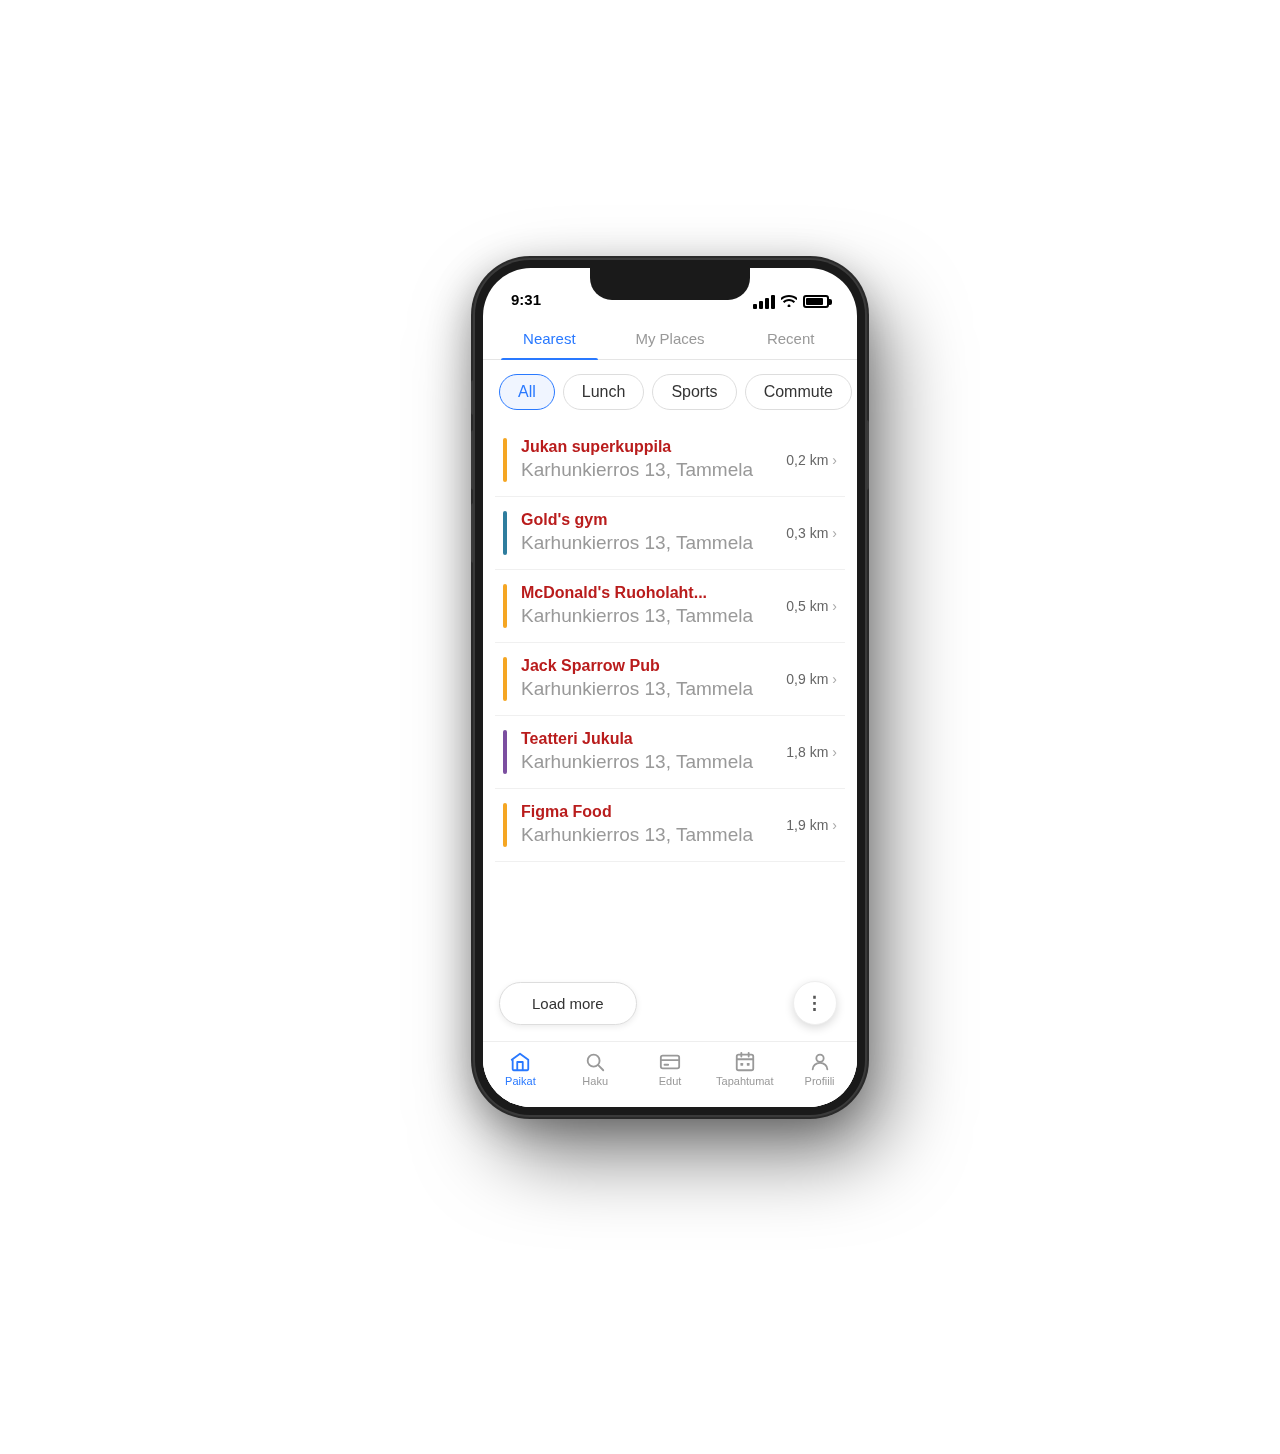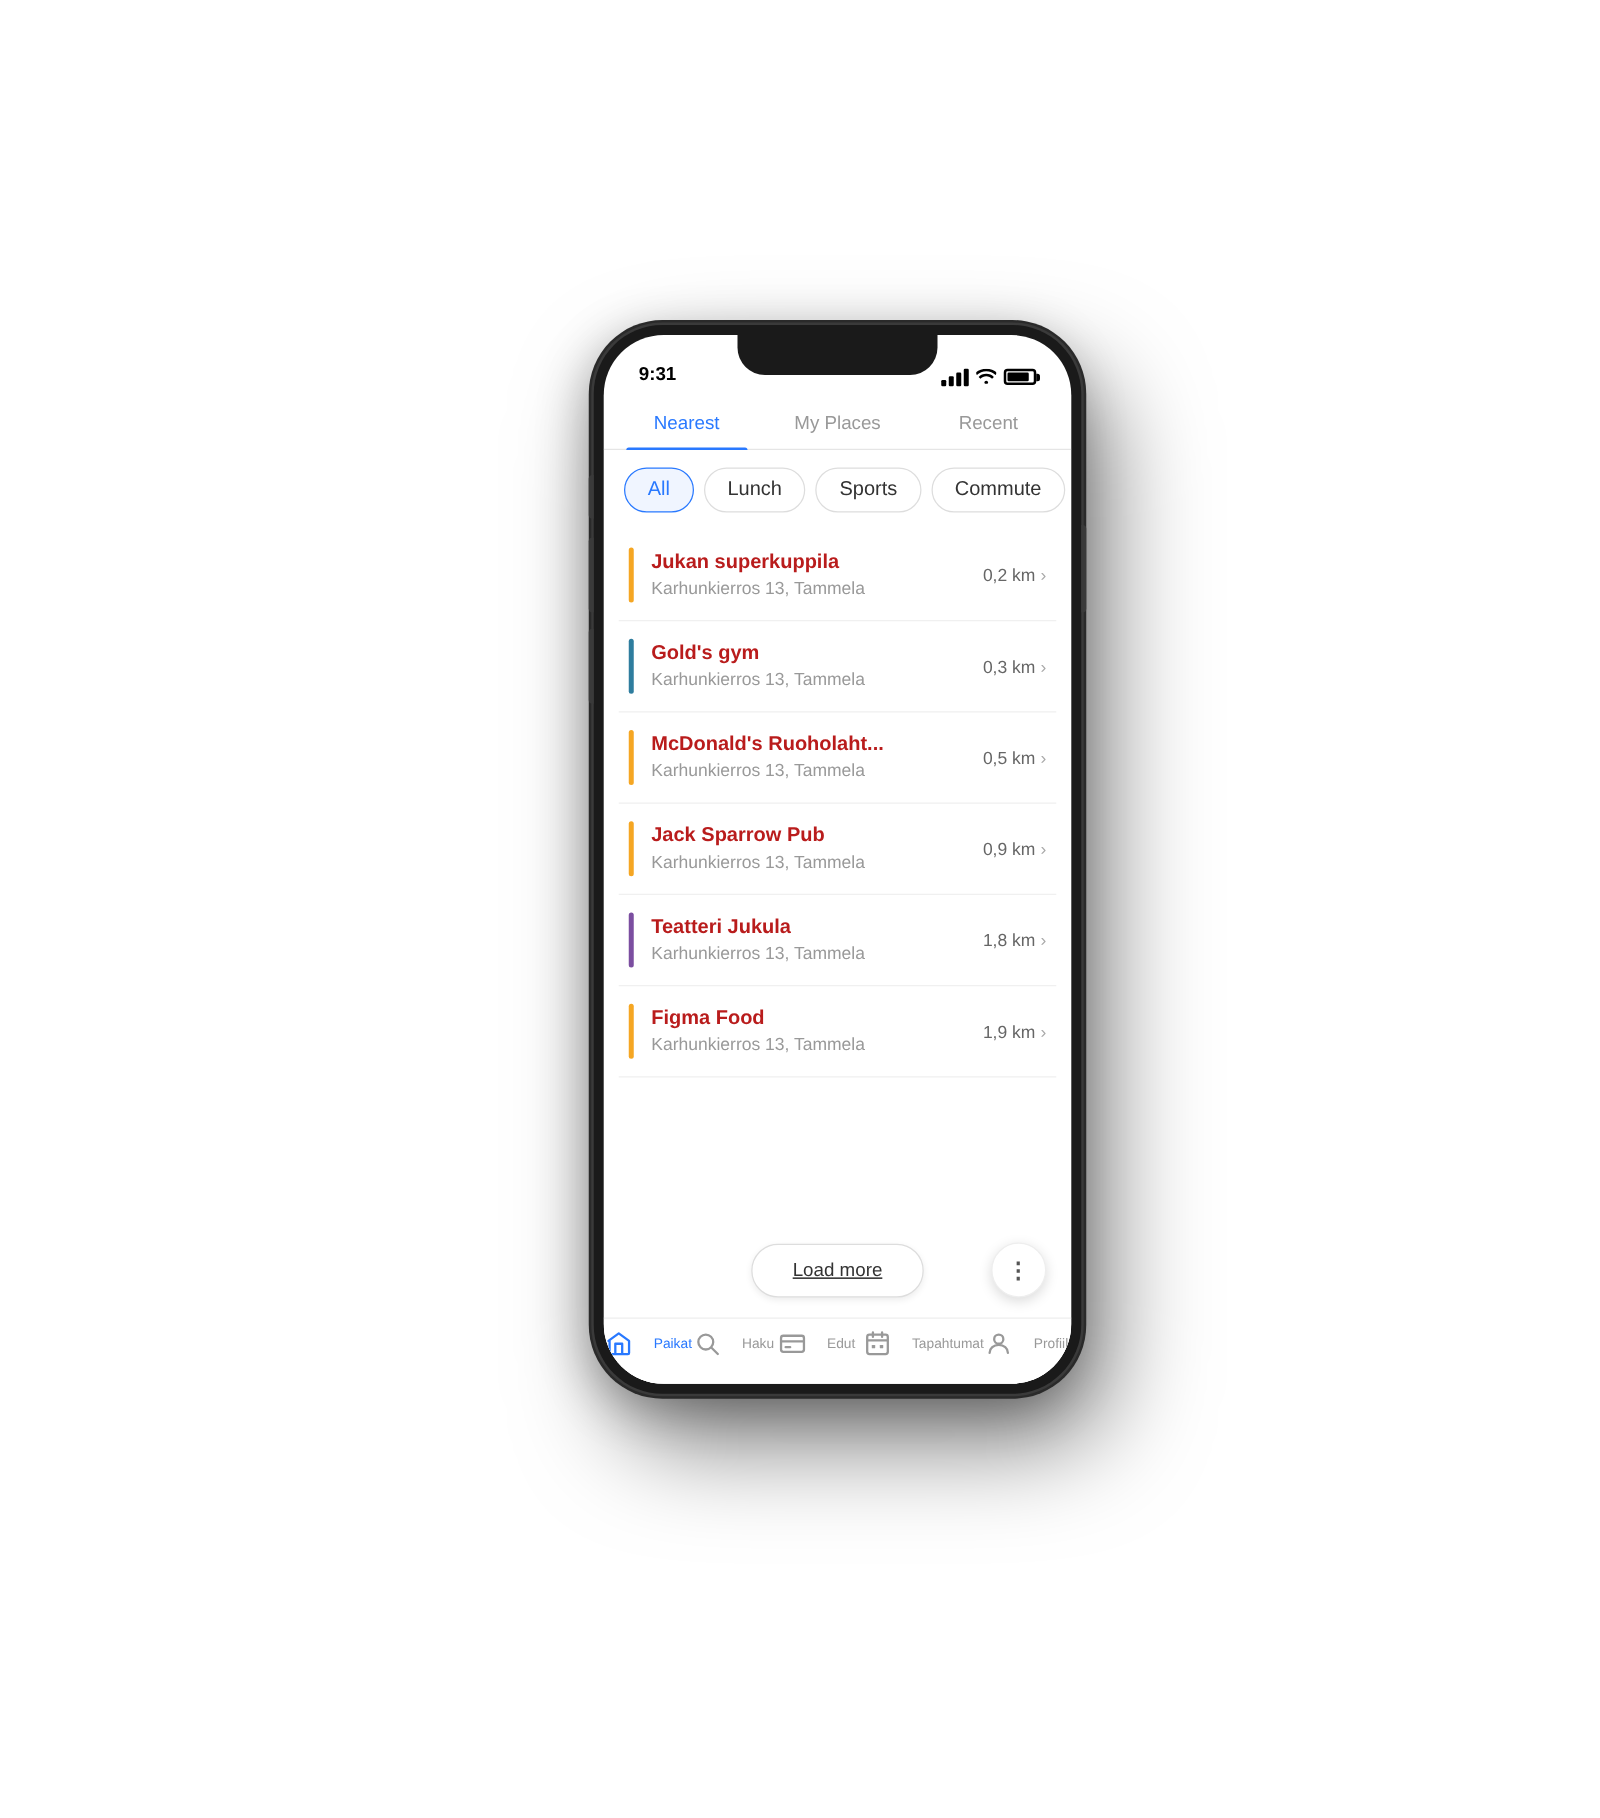--- a/index.html
+++ b/index.html
@@ -240,45 +240,44 @@
     }
 
     .place-name {
       font-size: 16px;
       font-weight: 600;
       color: #b91c1c;
       margin-bottom: 3px;
     }
 
     .place-address {
-      font-size: 14px;
+      font-size: 19px;
       color: #999;
     }
 
     .place-distance {
       display: flex;
       align-items: center;
       gap: 4px;
       font-size: 14px;
       color: #666;
     }
 
     .chevron {
       color: #aaa;
       font-size: 14px;
     }
 
     
     .action-row {
       display: flex;
       align-items: center;
-      justify-content: center;
+      justify-content: flex-start;
       padding: 16px;
       position: relative;
-      text-decoration: underline;
     }
 
     .load-more-btn {
       padding: 12px 32px;
       border-radius: 25px;
       border: 1.5px solid #ddd;
       background: white;
       font-size: 15px;
       color: #333;
       cursor: pointer;
@@ -308,23 +307,23 @@
     .bottom-nav {
       display: flex;
       border-top: 1px solid #eee;
       padding: 8px 0 20px;
       background: white;
     }
 
     .nav-item {
       flex: 1;
       display: flex;
-      flex-direction: row;
-      align-items: center;
-      gap: 16px;
+      flex-direction: column;
+      align-items: center;
+      gap: 1px;
       cursor: pointer;
     }
 
     .nav-icon {
       width: 24px;
       height: 24px;
       display: flex;
       align-items: center;
       justify-content: center;
     }

